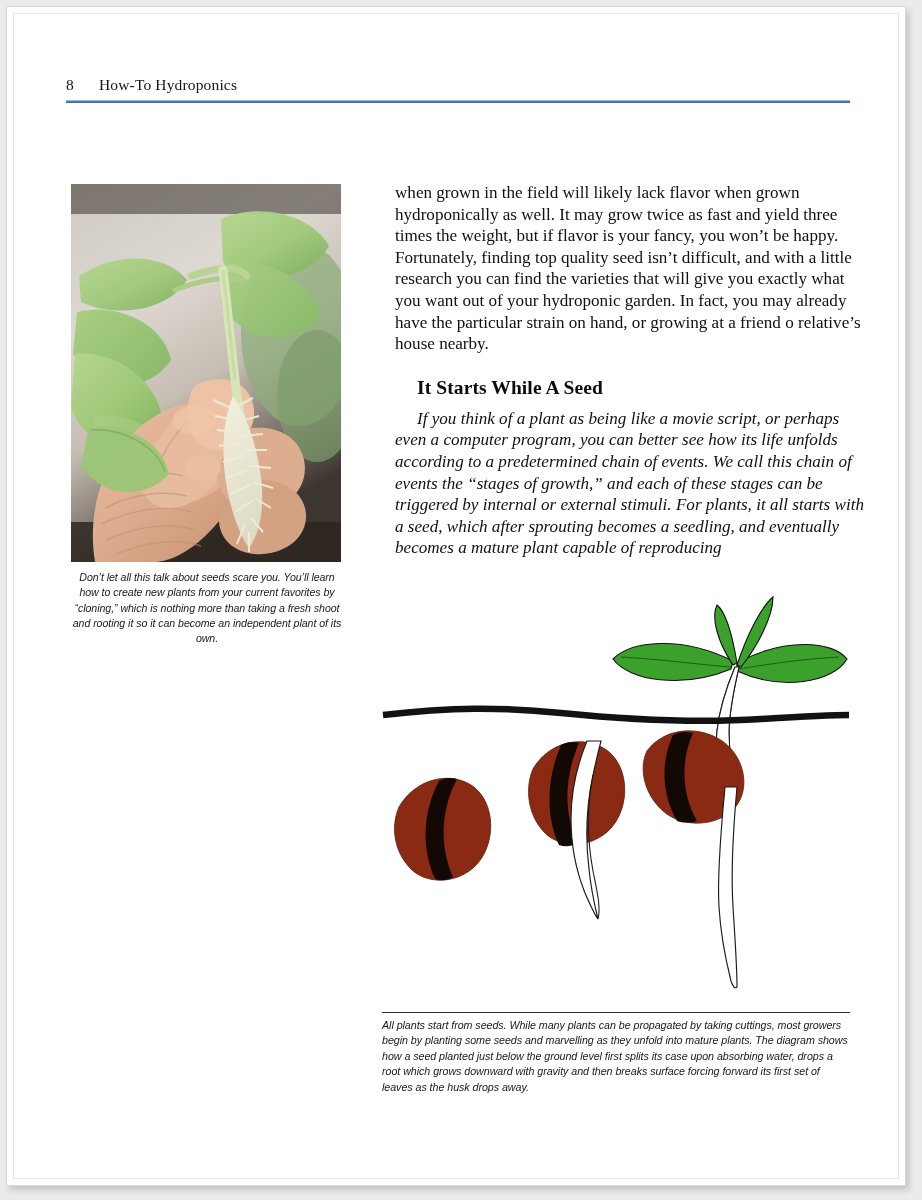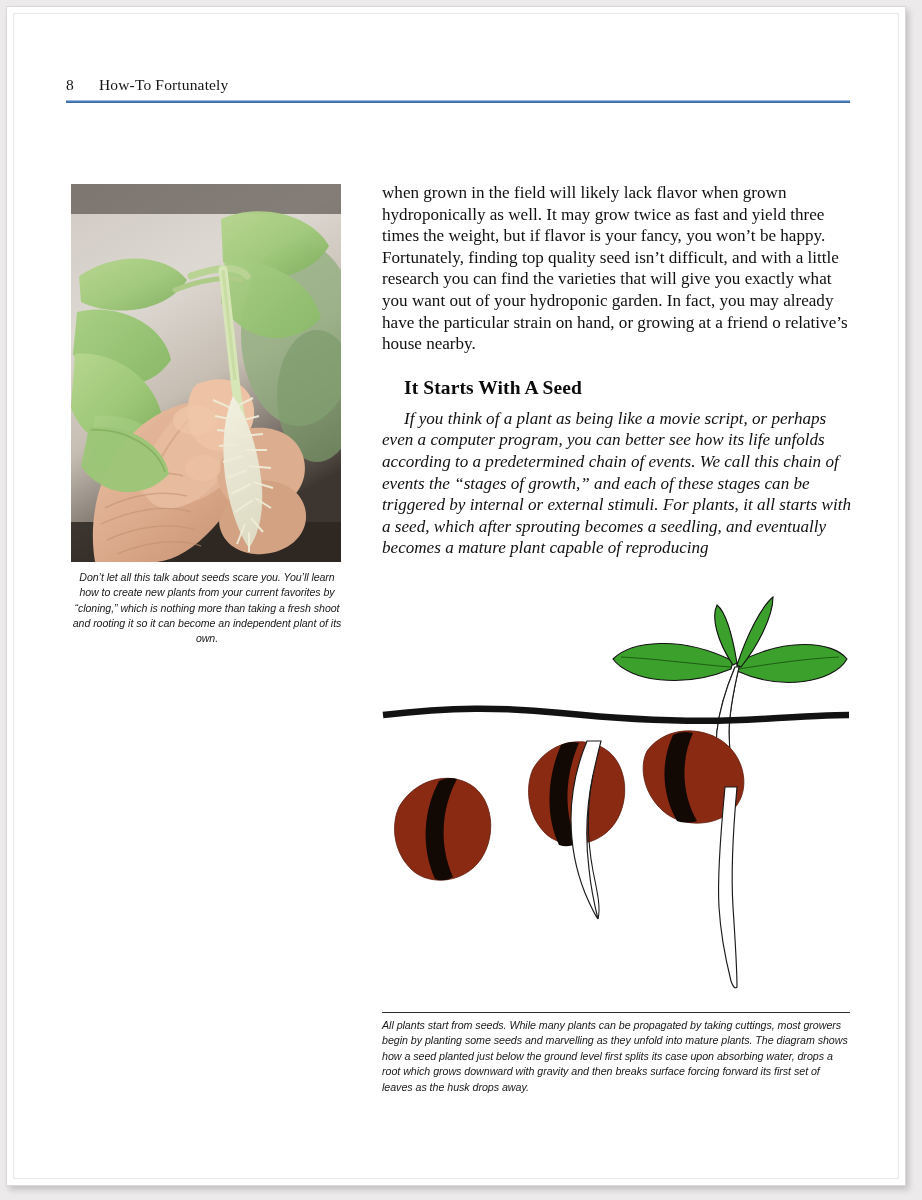--- a/index.html
+++ b/index.html
@@ -101,21 +101,21 @@
     font-size: 10.6px;
     line-height: 15.3px;
     color: #181818;
     letter-spacing: -0.05px;
     text-align: center;
   }
 
   
   #body-col {
     position: absolute;
-    left: 368px;
+    left: 381px;
     top: 168px;
     width: 469px;
   }
   .body-p {
     font-family: "Liberation Serif", serif;
     font-size: 17.1px;
     line-height: 21.6px;
     color: #101010;
     margin: 0;
     text-align: left;
@@ -165,21 +165,21 @@
   }
 </style>
 </head>
 <body>
 
 <div id="page-outer">
   <div id="page-inner">
 
     <div id="running-head">
       <span id="folio">8</span>
-      <span id="head-title">How-To Fortunately</span>
+      <span id="head-title">How-To Hydroponics</span>
       <div id="head-rule"></div>
     </div>
 
     <div id="photo-block">
       <div id="photo-frame">
         <svg width="270" height="378" viewBox="0 0 270 378" xmlns="http://www.w3.org/2000/svg">
           <defs>
             <linearGradient id="bgGrad" x1="0" y1="0" x2="0.4" y2="1">
               <stop offset="0%" stop-color="#cfc9c2"></stop>
               <stop offset="35%" stop-color="#ddd8d2"></stop>
@@ -277,21 +277,21 @@
           <path d="M18 244 C54 238 92 258 98 290 C72 318 30 312 10 282 Z" fill="#9cc677" opacity="0.96"></path>
           <path d="M20 246 C52 244 86 262 94 288" stroke="#80ab5c" stroke-width="1.5" fill="none" opacity="0.8"></path>
         </svg>
       </div>
     </div>
 
     <div id="photo-caption">Don’t let all this talk about seeds scare you. You’ll learn how to create new plants from your current favorites by “cloning,” which is nothing more than taking a fresh shoot and rooting it so it can become an independent plant of its own.</div>
 
     <div id="body-col">
       <p class="body-p">when grown in the field will likely lack flavor when grown hydroponically as well. It may grow twice as fast and yield three times the weight, but if flavor is your fancy, you won’t be happy. Fortunately, finding top quality seed isn’t difficult, and with a little research you can find the varieties that will give you exactly what you want out of your hydroponic garden. In fact, you may already have the particular strain on hand, or growing at a friend o relative’s house nearby.</p>
-      <h2 id="section-head">It Starts With A Seed</h2>
+      <h2 id="section-head">It Starts While A Seed</h2>
       <p class="body-p indent">If you think of a plant as being like a movie script, or perhaps even a computer program, you can better see how its life unfolds according to a predetermined chain of events. We call this chain of events the “stages of growth,” and each of these stages can be triggered by internal or external stimuli. For plants, it all starts with a seed, which after sprouting becomes a seedling, and eventually becomes a mature plant capable of reproducing</p>
     </div>
 
     <div id="diagram">
       <svg width="470" height="415" viewBox="0 0 470 415" xmlns="http://www.w3.org/2000/svg">
 
         <g>
           <path d="M352 72 C300 46 250 52 232 70 C248 92 302 100 350 80 Z" fill="#3CA02C" stroke="#111" stroke-width="1.1"></path>
           <path d="M240 68 C278 70 322 76 350 78" stroke="#1d5c14" stroke-width="1" fill="none"></path>
 

